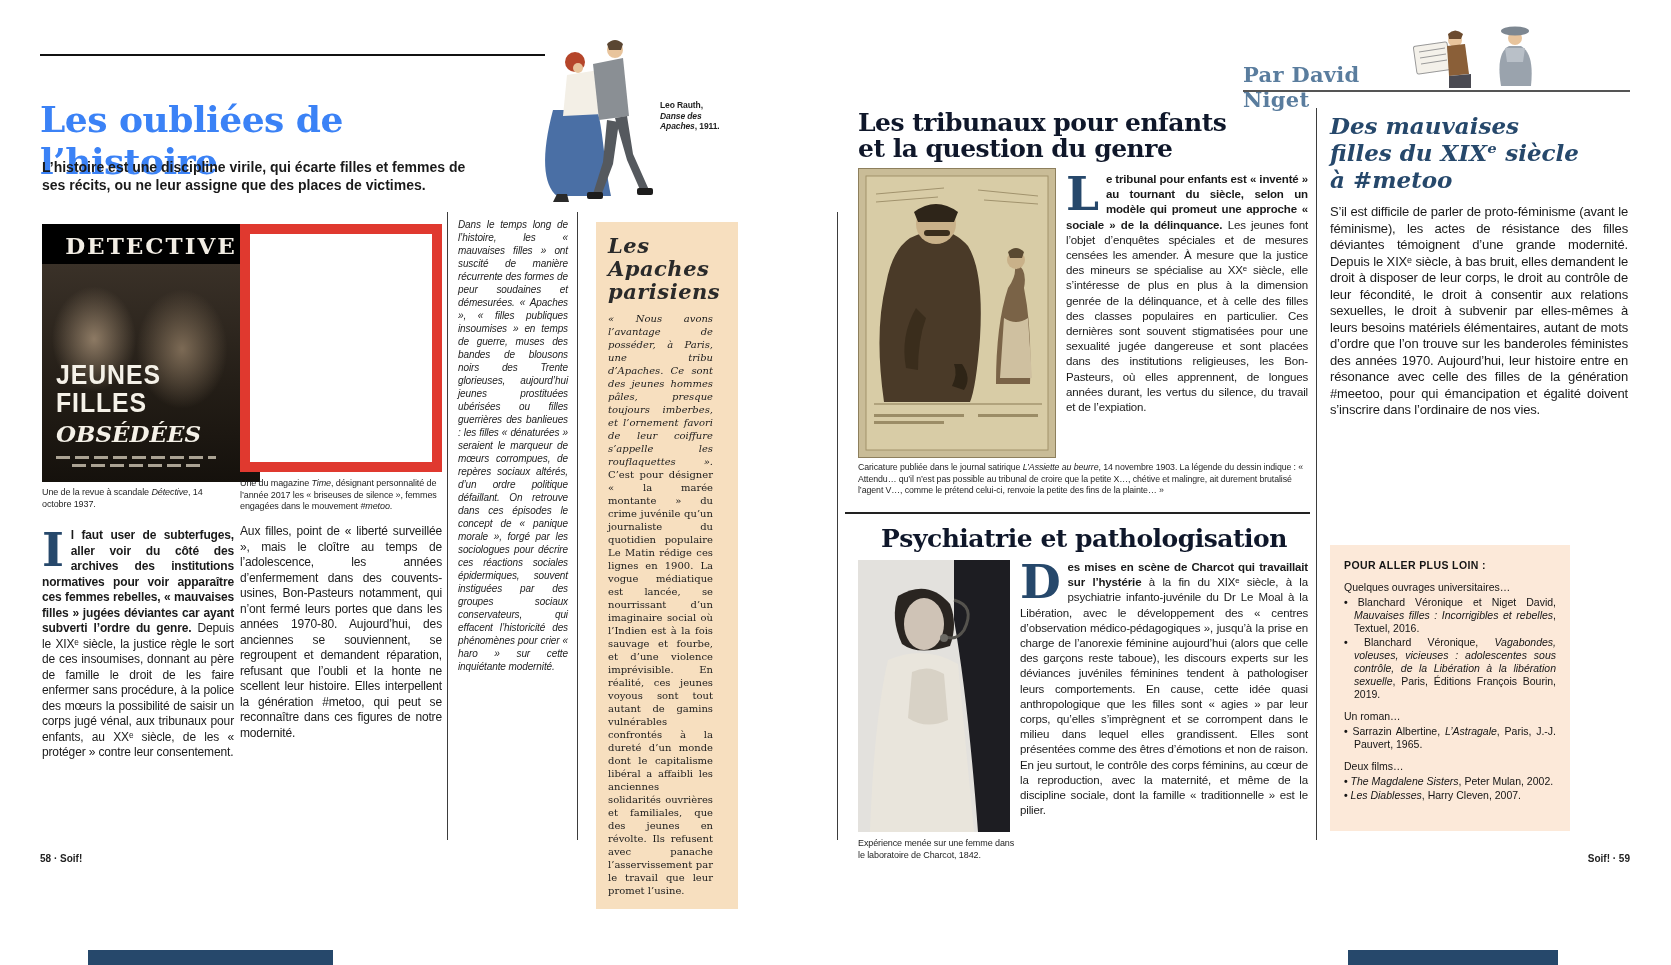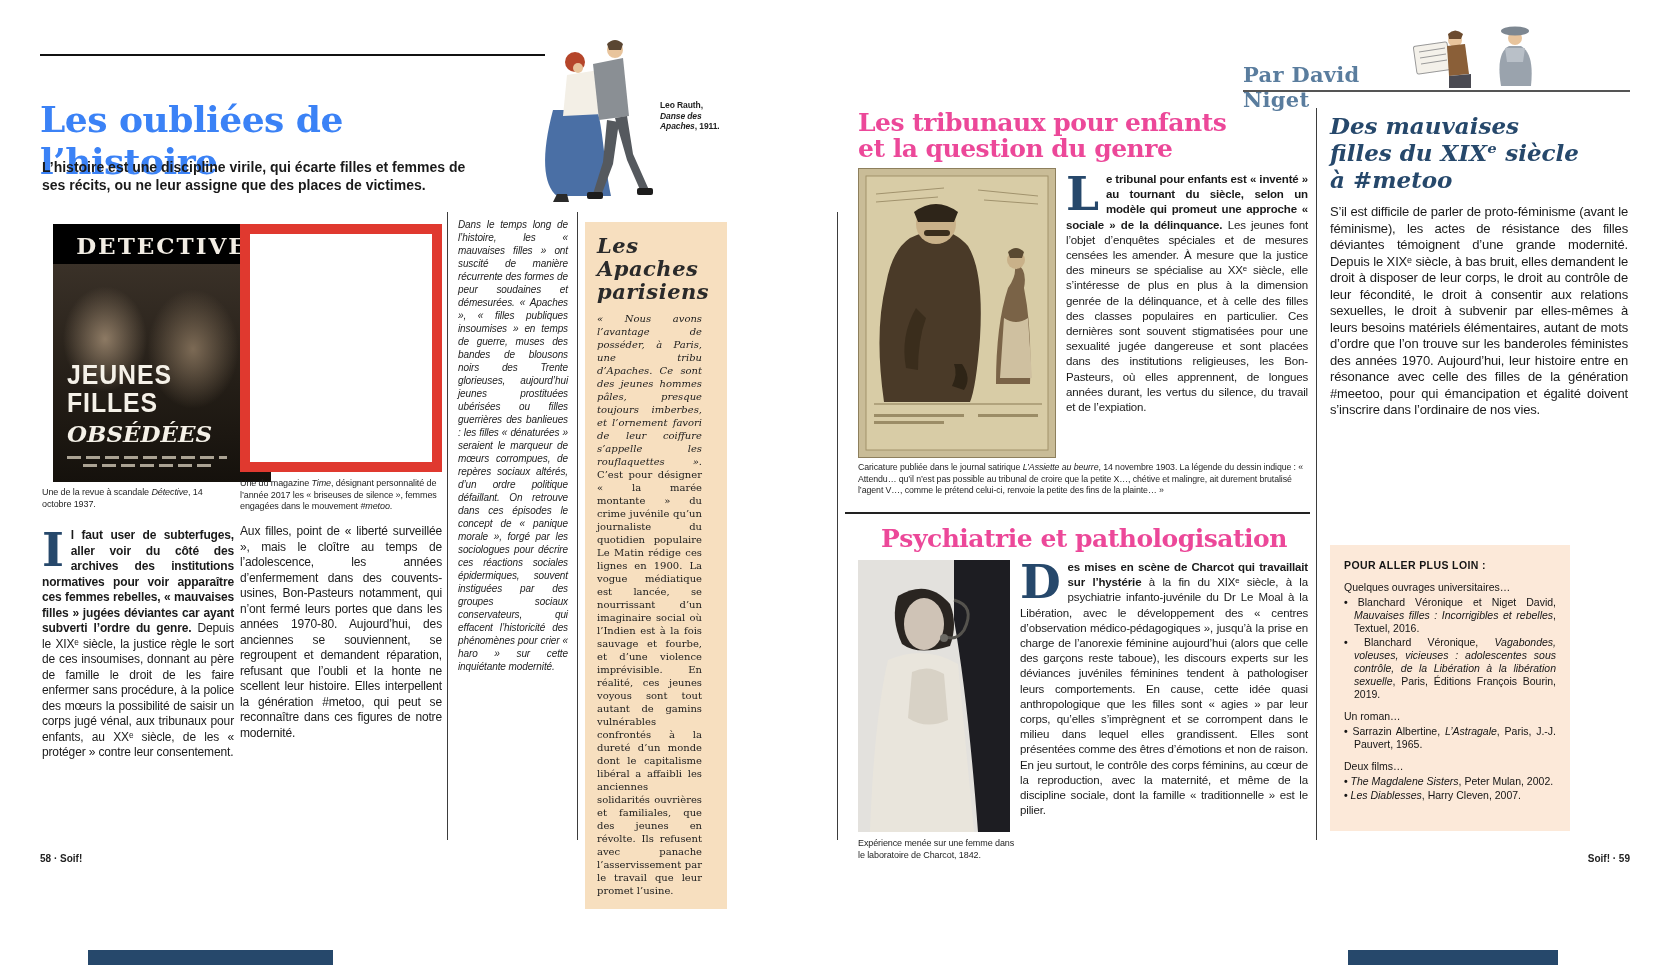--- a/index.html
+++ b/index.html
@@ -15,21 +15,21 @@
   .body-text-sm{font-size:11.5px;line-height:15.2px;letter-spacing:-0.15px;}
   .lead-bold{font-weight:bold;}
   .dropcap{
     float:left;font-family:"DejaVu Serif",serif;font-weight:bold;color:#26486b;
     font-size:47px;line-height:37px;margin:3px 7px 0 0;
   }
   .caption{font-size:9px;line-height:11.5px;color:#1f1f1f;letter-spacing:-0.1px;}
   .caption i{font-style:italic;}
   .hrule{background:#111;height:2px;}
   .vrule{background:#3d3d3d;width:1px;}
-  .orange-h{font-family:"DejaVu Serif",serif;font-weight:bold;color:#ec4899;letter-spacing:-0.5px;}
+  .orange-h{font-family:"DejaVu Serif",serif;font-weight:bold;color:#0f172a;letter-spacing:-0.5px;}
   .script-h{font-family:"DejaVu Serif",serif;font-style:italic;font-weight:bold;color:#26486b;}
   .navy{color:#3b82f6;}
   
   .detective{background:#17130e;box-shadow:0 0 0 1px #4a4036 inset;}
   .det-mast{background:#000;color:#f2ede4;text-align:center;
     font-family:"DejaVu Serif",serif;font-weight:bold;font-size:23px;letter-spacing:2px;padding-top:8px;height:32px;}
   .det-photo{position:absolute;left:0;top:40px;right:0;bottom:0;
     background:
       radial-gradient(60px 75px at 52px 75px, #8d7a64 0%, rgba(60,50,40,0) 70%),
       radial-gradient(65px 85px at 140px 85px, #7c6a55 0%, rgba(60,50,40,0) 70%),
@@ -46,21 +46,21 @@
   .time-photo{position:absolute;left:0;top:44px;right:0;bottom:0;
     background:
       radial-gradient(22px 30px at 30px 55px,#9b8d85 0%,rgba(40,40,44,0) 70%),
       radial-gradient(22px 30px at 75px 45px,#a89a90 0%,rgba(40,40,44,0) 70%),
       radial-gradient(22px 30px at 120px 55px,#93857c 0%,rgba(40,40,44,0) 70%),
       radial-gradient(22px 30px at 158px 48px,#a2948a 0%,rgba(40,40,44,0) 70%),
       radial-gradient(26px 34px at 95px 105px,#8d7f76 0%,rgba(40,40,44,0) 70%),
       linear-gradient(180deg,#43434a 0%, #232327 70%, #141416 100%);}
   .time-breakers{position:absolute;left:8px;top:8px;color:#f1eeea;font-size:8px;letter-spacing:1.5px;font-weight:bold;line-height:10px;}
   
-  .apaches{background:#f7dfbf;padding:12px 25px 12px 12px;}
+  .apaches{background:#f7dfbf;padding:12px 25px 12px 12px;margin-left:11px;}
   .apaches-h{font-family:"DejaVu Serif",serif;font-style:italic;font-weight:bold;color:#2a2a2a;font-size:21px;line-height:23px;letter-spacing:.5px;}
   .apaches-txt{font-family:"DejaVu Serif",serif;font-size:10px;line-height:13px;text-align:justify;color:#1c1c1c;margin-top:9px;}
   .further{background:#fce9d9;padding:14px 14px 12px 14px;font-size:10.5px;line-height:13px;color:#141414;}
   .further .ttl{font-weight:bold;letter-spacing:.4px;font-size:10.5px;}
   .further .lbl{margin-top:9px;}
   .further ul{margin:2px 0 0 0;padding:0;list-style:none;}
   .further li{padding-left:10px;text-indent:-10px;text-align:justify;margin-top:1px;}
   .further .bullet{font-weight:bold;}
   .ital{font-style:italic;}
   .col3{font-style:italic;font-size:10px;line-height:13px;color:#222;letter-spacing:-0.1px;}
@@ -105,21 +105,21 @@
   <circle cx="50" cy="18" r="7" fill="#e8c49c"></circle>
   <path d="M43,12 Q50,5 58,12 L56,17 L44,17 Z" fill="#6b4a2e"></path>
   <path d="M42,24 L60,22 L64,52 L44,54 Z" fill="#8a5f38"></path>
   <path d="M44,54 L66,52 L66,66 L44,66 Z" fill="#4a4a52"></path>
   <path d="M96,64 C92,40 96,28 104,24 L116,24 C126,30 128,44 126,64 Z" fill="#9aa3ad"></path>
   <circle cx="110" cy="16" r="7" fill="#e8c49c"></circle>
   <ellipse cx="110" cy="9" rx="14" ry="4.5" fill="#7d8791"></ellipse>
   <path d="M100,26 L120,26 L118,40 L102,40 Z" fill="#b9c0c8"></path>
 </svg>
 
-<div class="abs detective" style="left:53px;top:224px;width:218px;height:258px;">
+<div class="abs detective" style="left:42px;top:224px;width:218px;height:258px;">
   <div class="det-mast">DETECTIVE</div>
   <div class="det-photo"></div>
   <div class="det-big" style="left:14px;top:138px;">JEUNES</div>
   <div class="det-big" style="left:14px;top:166px;">FILLES</div>
   <div class="det-script" style="left:14px;top:196px;">OBSÉDÉES</div>
   <div class="fakeline abs" style="left:14px;top:232px;width:160px;"></div>
   <div class="fakeline abs" style="left:30px;top:240px;width:128px;"></div>
 </div>
 <div class="abs caption" style="left:42px;top:487px;width:188px;">
   <span>Une de la revue à scandale </span><i>Détective</i><span>, 14 octobre 1937.</span>

